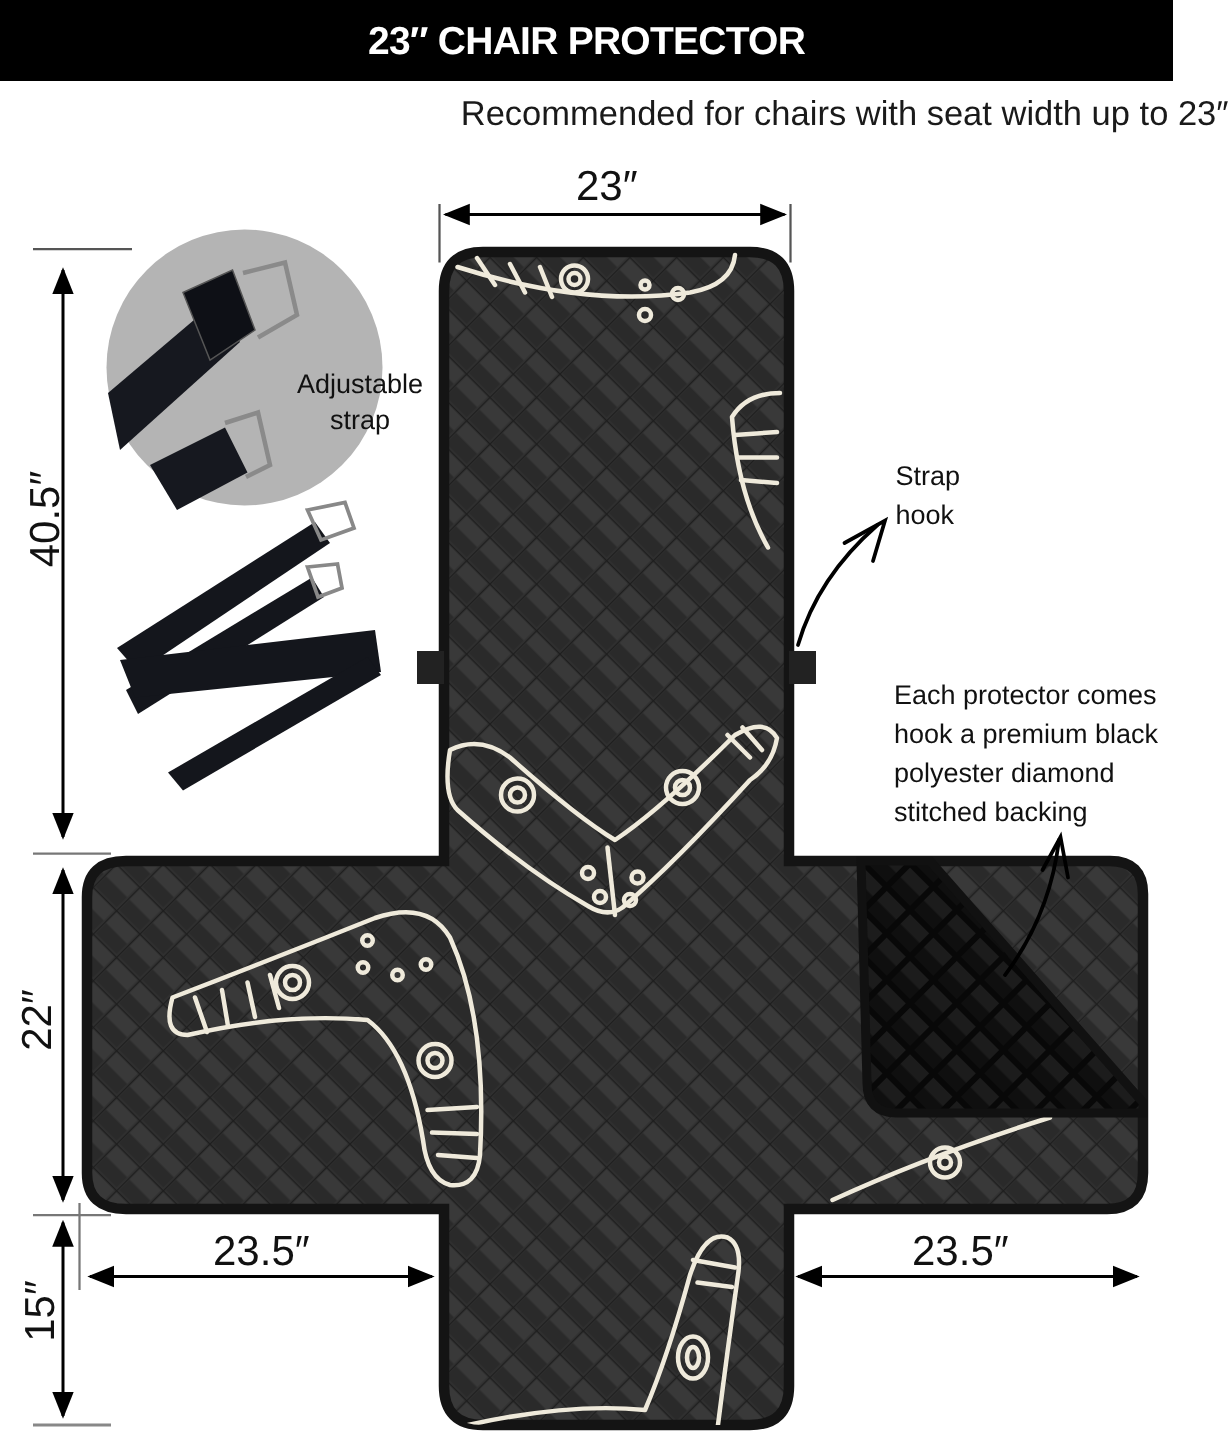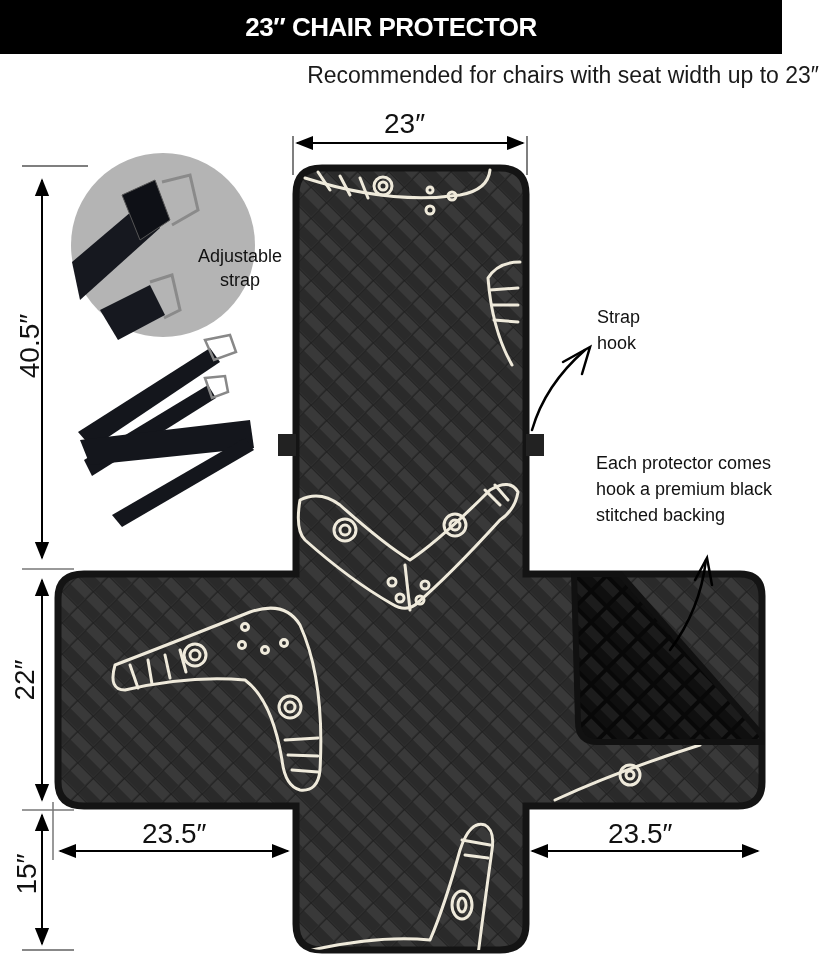--- a/index.html
+++ b/index.html
@@ -177,14 +177,15 @@
 </div>
 
 <div class="note" style="left:597px; top:304px;">
   <div>Strap</div>
   <div>hook</div>
 </div>
 
 <div class="note" style="left:596px; top:450px;">
   <div>Each protector comes</div>
   <div>hook a premium black</div>
+  <div>polyester diamond</div>
   <div>stitched backing</div>
 </div>
 
 </body></html>

